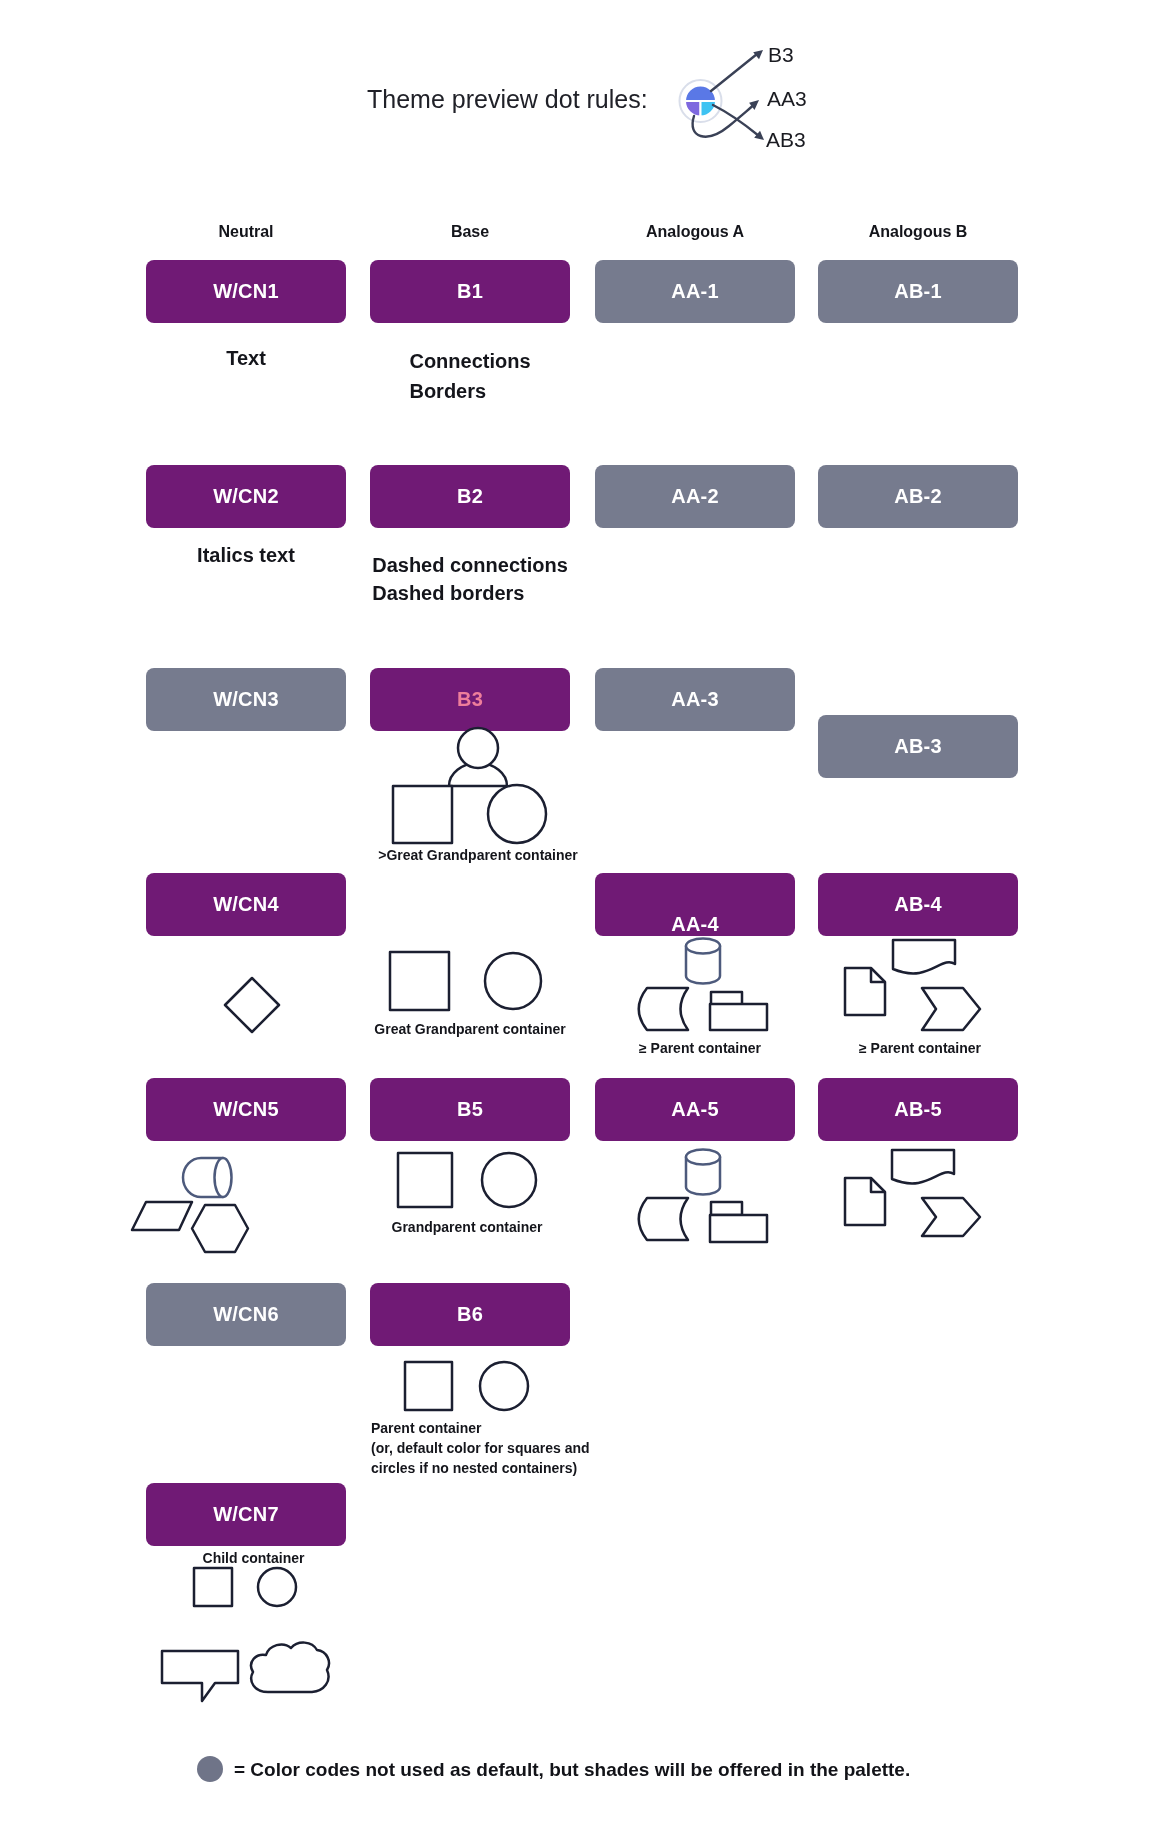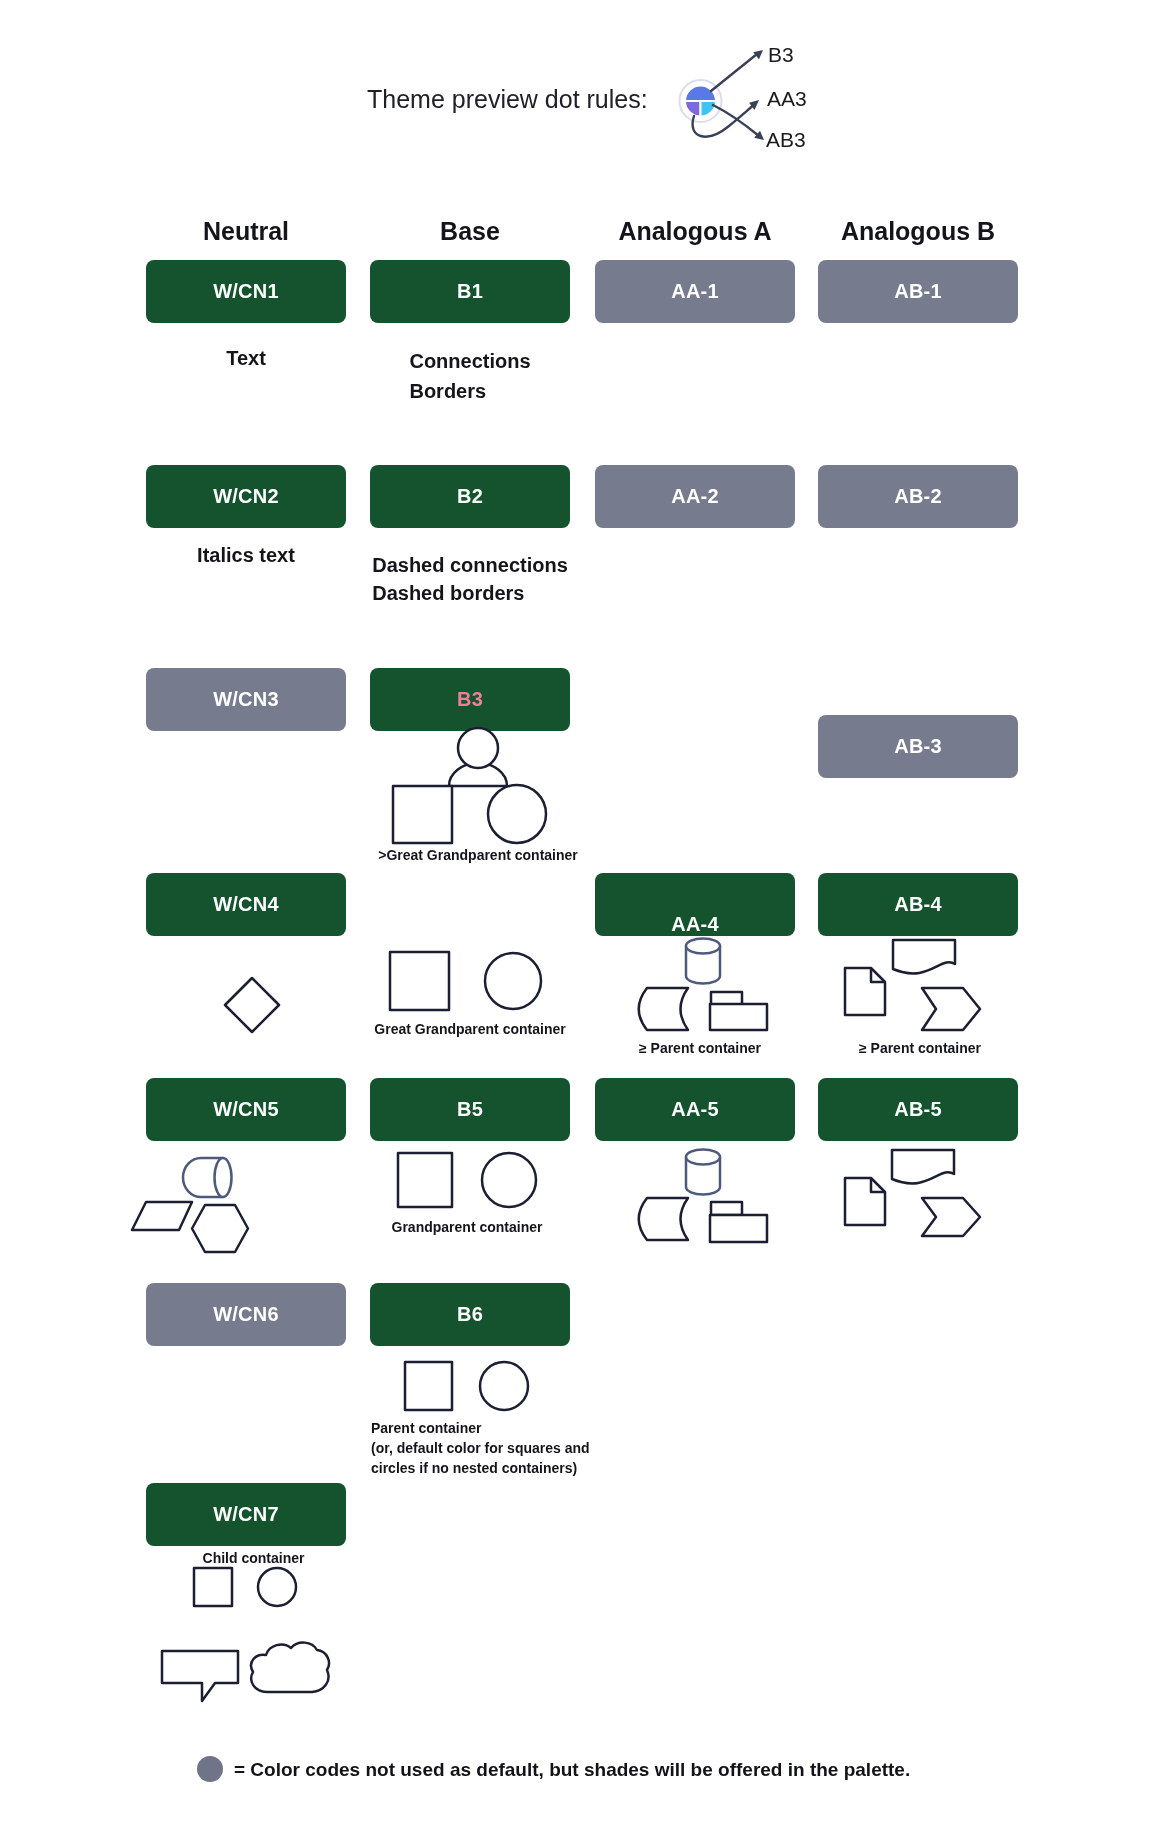--- a/index.html
+++ b/index.html
@@ -1,24 +1,24 @@
 <!DOCTYPE html>
 <html><head>
 <meta charset="utf-8">
 <style>
   html,body{margin:0;padding:0;background:#ffffff;}
   .page{position:relative;width:1164px;height:1822px;background:#fff;overflow:hidden;
         font-family:"Liberation Sans","DejaVu Sans",sans-serif;color:#14151B;}
   .abs{position:absolute;}
   .title{position:absolute;font-size:25px;font-weight:400;color:#202128;line-height:30px;}
   .rule-label{position:absolute;font-size:21px;font-weight:400;color:#1A1B21;line-height:22px;}
-  .hdr{position:absolute;width:200px;text-align:center;font-size:25px;font-weight:700;line-height:23px;color:#14151B;}
+  .hdr{position:absolute;width:200px;text-align:center;font-size:16px;font-weight:700;line-height:23px;color:#14151B;}
   .sw{position:absolute;width:200px;height:63px;border-radius:8px;display:flex;align-items:center;justify-content:center;}
   .sw span{font-size:20px;font-weight:700;color:#ffffff;letter-spacing:.2px;}
-  .sw.dark{background:#14532d;}
+  .sw.dark{background:#701a75;}
   .sw.gray{background:#767B8E;}
   .sw span.pink{color:#EE7E9B;}
   .note-lg{position:absolute;font-size:20px;font-weight:700;line-height:24px;color:#14151B;}
   .note-sm{position:absolute;font-size:14px;font-weight:700;line-height:16px;color:#14151B;}
   .center{text-align:center;}
   .blk-center{text-align:center;}
   .blk-center .inner{display:inline-block;text-align:left;}
   .lh30{line-height:30px;}
   .lh28{line-height:28px;}
   .lh20{line-height:20px;}
@@ -86,20 +86,23 @@
       <div>Dashed borders</div>
     </div>
   </div>
 
   <div class="sw gray" style="left:146px;top:668px;">
       <span>W/CN3</span>
     </div>
   <div class="sw dark" style="left:370px;top:668px;">
       <span class="pink">B3</span>
     </div>
+  <div class="sw gray" style="left:595px;top:668px;">
+      <span>AA-3</span>
+    </div>
   <div class="sw gray" style="left:818px;top:668px;margin-top:47px;">
       <span>AB-3</span>
     </div>
 
   <div class="note-sm center" style="left:368px;top:847px;width:220px;">&gt;Great Grandparent container</div>
 
   <div class="sw dark" style="left:146px;top:873px;">
       <span>W/CN4</span>
     </div>
   <div class="sw dark" style="left:595px;top:873px;align-items:flex-end;">

